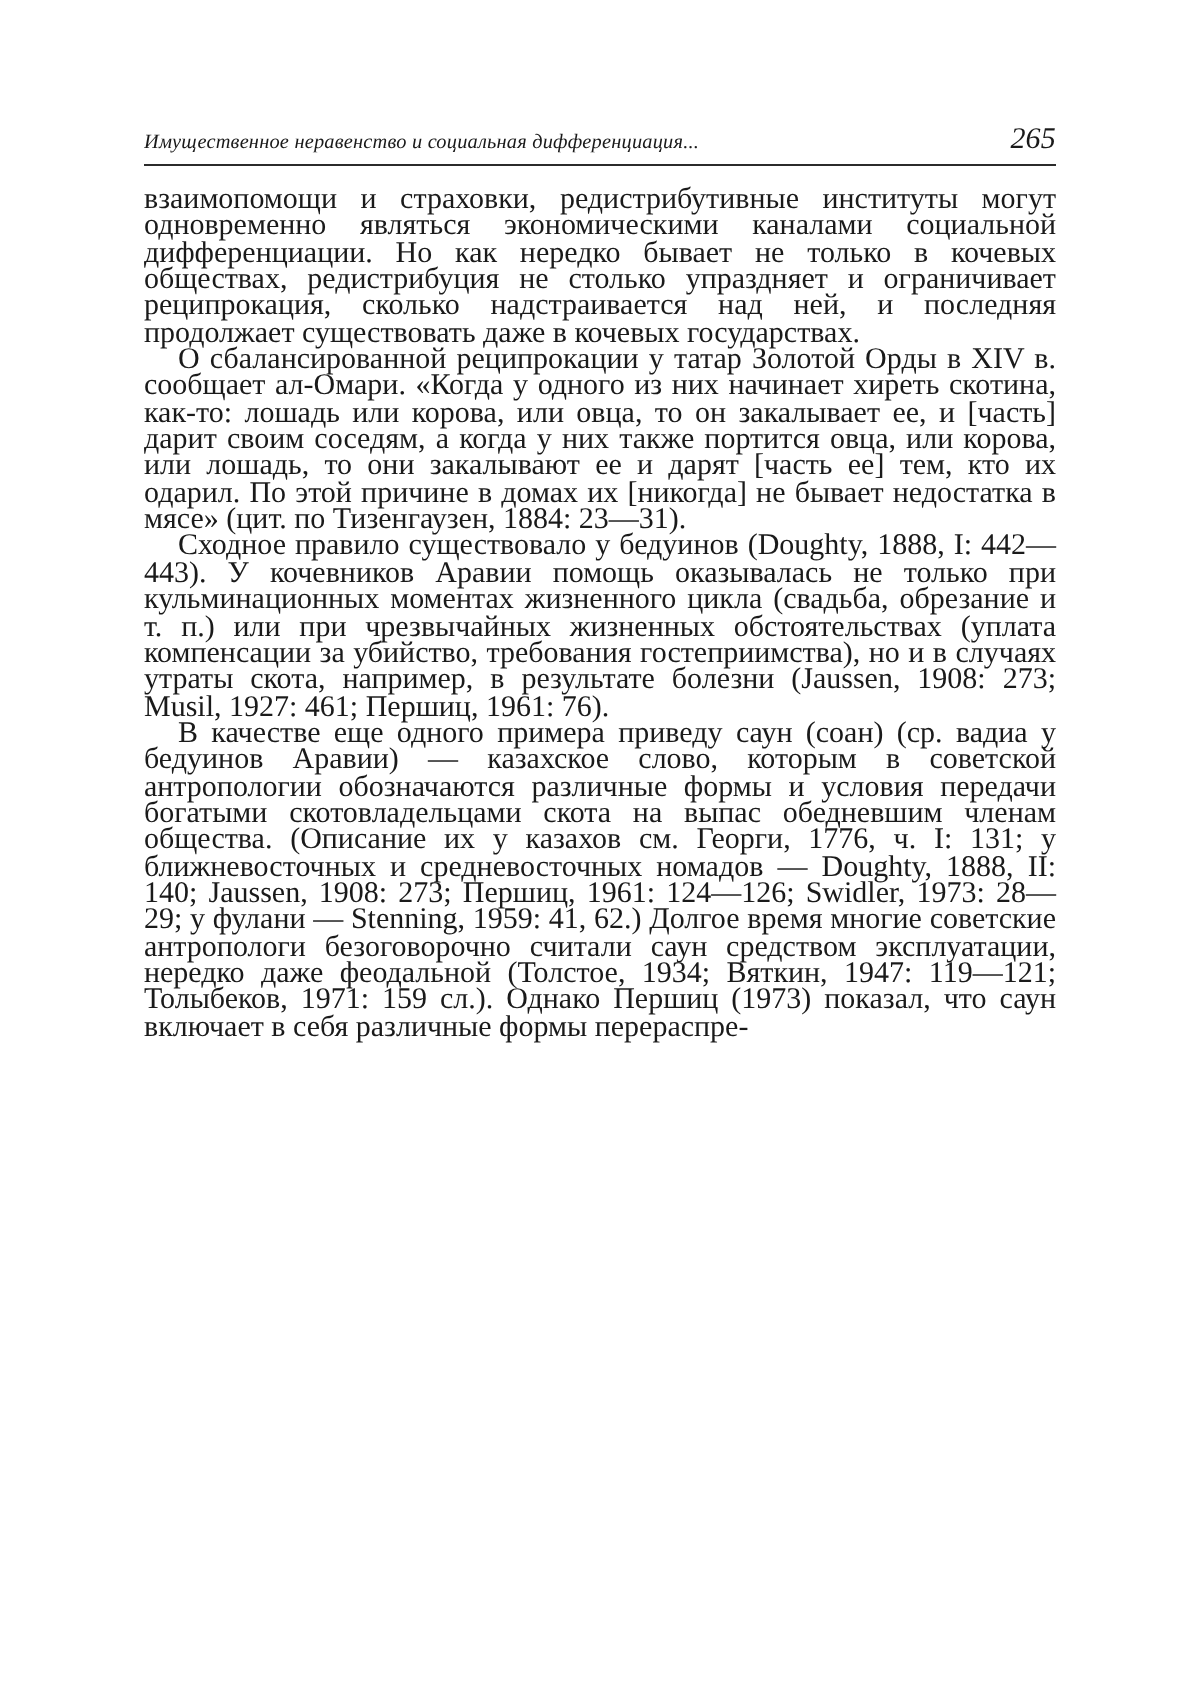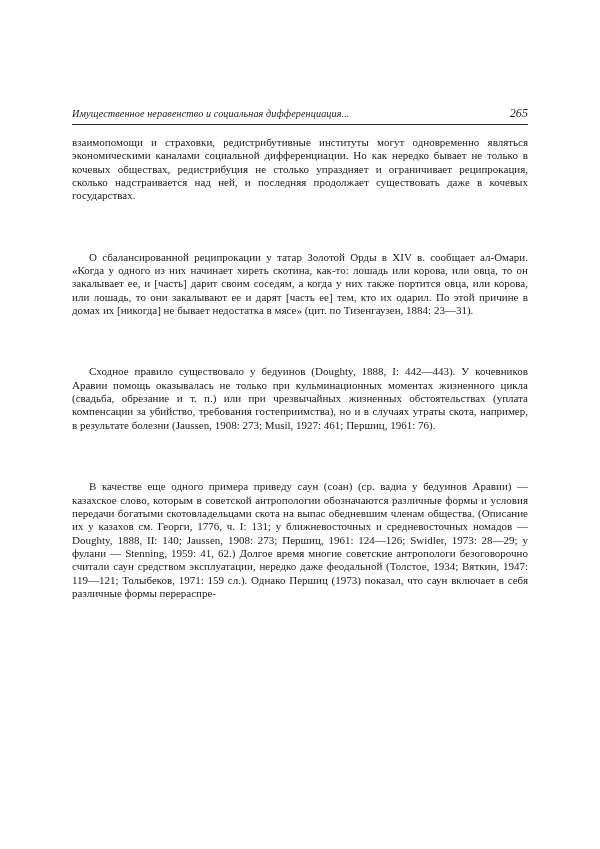--- a/index.html
+++ b/index.html
@@ -31,35 +31,33 @@
     border-bottom: 0.8px solid #2b2b2b;
     margin-bottom: 11px;
   }
   .header-title {
     white-space: nowrap;
     overflow: hidden;
     text-align: right;
   }
   .header-page {
     font-style: italic;
-    font-size: 12px;
+    font-size: 15px;
     padding-left: 10px;
-    margin-top: 44px;
   }
   .body-text p {
     margin: 0;
-    font-size: 11px;
+    font-size: 15px;
     line-height: 13.35px;
     text-align: justify;
     text-justify: inter-word;
     hyphens: manual;
   }
   .body-text p.indent {
     text-indent: 17px;
-    margin-top: 48px;
   }
   .it {
   }
 </style>
 </head>
 <body>
 
 <div class="page">
 
   <div class="header">

